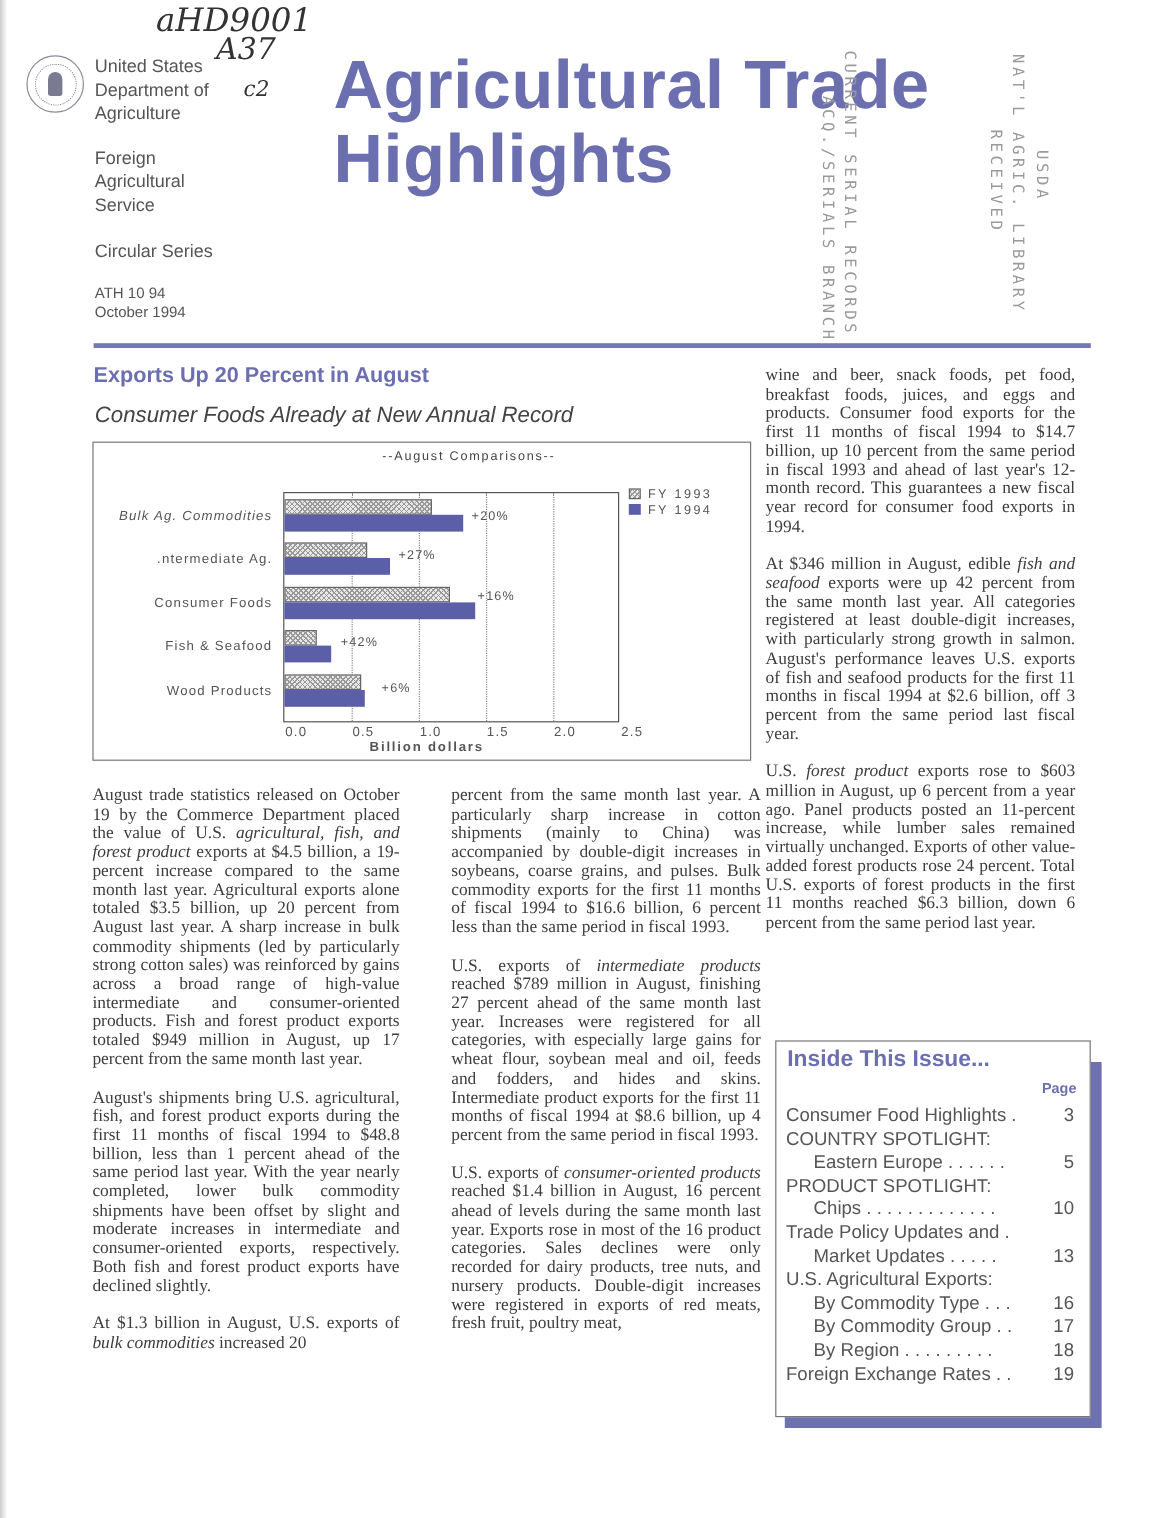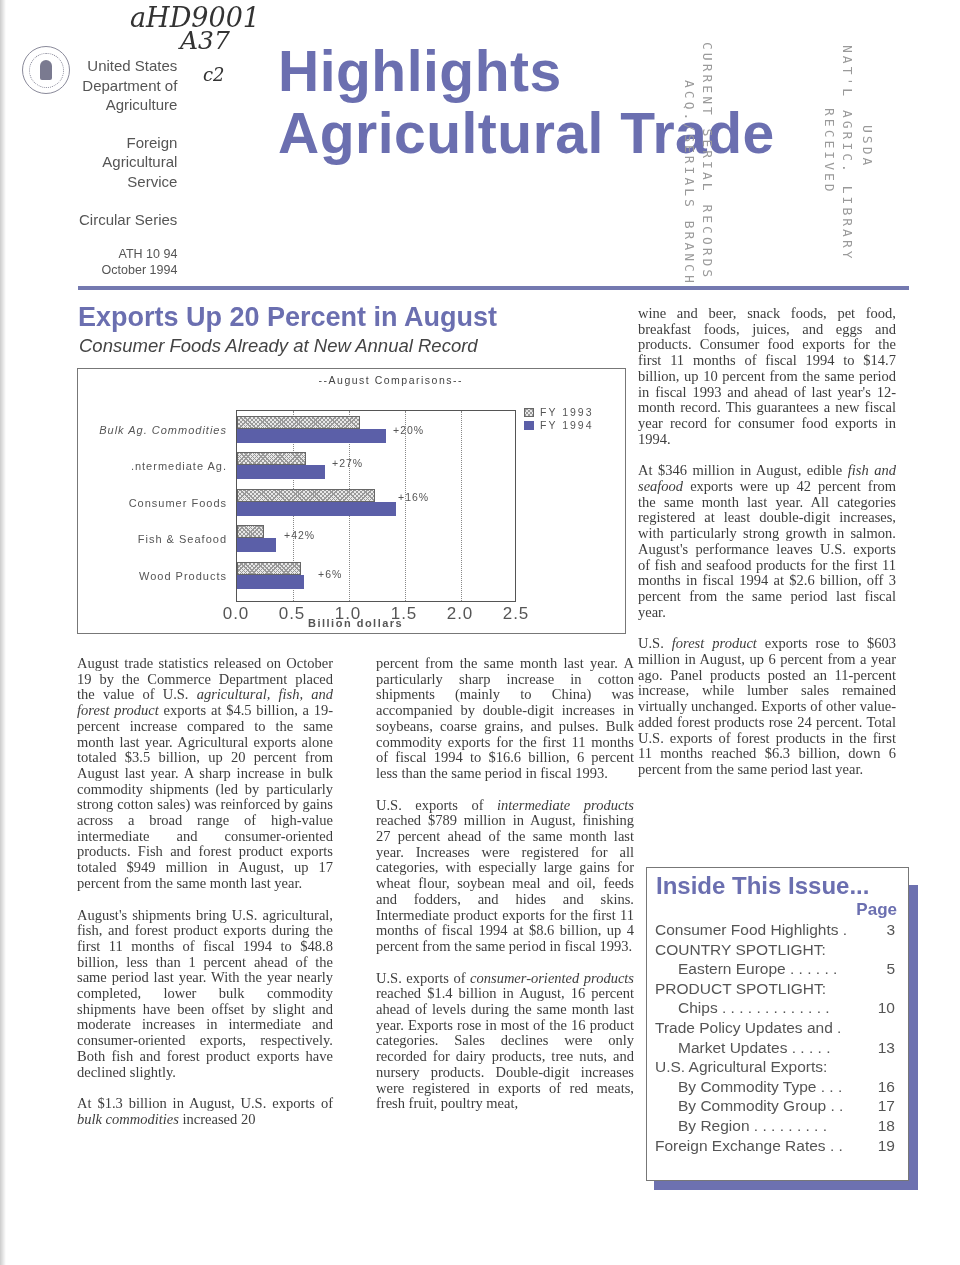--- a/index.html
+++ b/index.html
@@ -3,49 +3,49 @@
 <meta charset="utf-8">
 <style>
   html, body { margin:0; padding:0; background:#ffffff; }
   body { width:960px; height:1265px; position:relative; overflow:hidden; font-family:"Liberation Serif", serif; color:#3a3a3a; }
   .abs { position:absolute; }
   .sans { font-family:"Liberation Sans", sans-serif; }
   .handwriting { font-family:"DejaVu Serif", serif; font-style:italic; color:#333; font-weight:normal; }
   .seal { left:22px; top:46px; width:48px; height:48px; border-radius:50%; border:1.5px solid #8a8a9a; box-sizing:border-box; }
   .seal::before { content:""; position:absolute; left:6px; top:6px; width:33px; height:33px; border-radius:50%; border:1px dotted #8a8a9a; }
   .seal::after { content:""; position:absolute; left:17px; top:13px; width:12px; height:20px; background:#7a7a90; border-radius:6px 6px 2px 2px; }
-  .agency { left:79px; top:56px; font-size:15px; line-height:19.5px; color:#555;text-align:right; }
+  .agency { left:79px; top:46px; font-size:15px; line-height:19.5px; color:#555; }
   .masthead { left:278px; top:40px; font-size:57px; line-height:62px; font-weight:bold; color:#6b6fb0; letter-spacing:0.5px; }
   .stamp { writing-mode:vertical-rl; font-family:"DejaVu Sans Mono", monospace; color:#9a9a9a; font-size:14px; letter-spacing:3px; }
   .rule { left:78px; top:286px; width:831px; height:4px; background:#7479b0; }
-  .headline { left:78px; top:302px; font-size:27px; font-weight:bold; color:#6b6fb0; }
+  .headline { left:78px; top:302px; font-size:18px; font-weight:bold; color:#6b6fb0; }
   .subhead { left:79px; top:335px; font-size:18.5px; font-style:italic; color:#444; }
   .chartbox { left:77px; top:368px; width:549px; height:266px; border:1px solid #777; box-sizing:border-box; }
   .chart-title { left:185px; top:5px; width:200px; text-align:right; font-size:10.5px; letter-spacing:1.5px; color:#444; }
   .plot { left:158px; top:41px; width:280px; height:192px; border:1px solid #555; box-sizing:border-box; }
   .grid { position:absolute; top:0; bottom:0; border-left:1px dotted #888; }
   .cat-label { position:absolute; right:398px; font-size:11px; letter-spacing:1px; color:#555; white-space:nowrap; }
   .bar93 { position:absolute; left:0; height:13px; border:1px solid #666; box-sizing:border-box;
     background-color:#e8e8e8;
     background-image:repeating-linear-gradient(45deg,#999 0 1px,transparent 1px 3px),repeating-linear-gradient(-45deg,#999 0 1px,transparent 1px 3px); }
   .bar94 { position:absolute; left:0; height:14px; background:#5b5fa8; box-sizing:border-box; }
   .pct { position:absolute; font-size:10.5px; letter-spacing:1px; color:#555; }
-  .tick { position:absolute; top:235px; width:40px; text-align:center; font-size:17px; letter-spacing:1px; color:#555; }
+  .tick { position:absolute; top:235px; width:40px; text-align:right; font-size:11px; letter-spacing:1px; color:#555; }
   .xlabel { left:230px; top:248px; font-size:11px; letter-spacing:1.5px; font-weight:bold; color:#555; }
   .legend { left:446px; top:37px; font-size:10.5px; letter-spacing:2px; color:#555; line-height:13px; }
   .swatch { display:inline-block; width:10px; height:9px; margin-right:6px; vertical-align:-1px; box-sizing:border-box; }
   .sw93 { border:1px solid #666; background-color:#e8e8e8; background-image:repeating-linear-gradient(45deg,#999 0 1px,transparent 1px 3px),repeating-linear-gradient(-45deg,#999 0 1px,transparent 1px 3px); }
   .sw94 { background:#5b5fa8; }
   .col { position:absolute; font-size:14.5px; line-height:15.7px; text-align:justify; color:#3d3d3d; }
   .col p { margin:0 0 16px 0; }
   .col em { font-style:italic; }
   .toc-shadow { left:654px; top:885px; width:264px; height:305px; background:#6d71b0; }
   .toc { left:646px; top:867px; width:263px; height:314px; background:#fff; border:1px solid #777; box-sizing:border-box; }
-  .toc-title { left:9px; top:4px; font-size:24px; font-weight:bold; color:#6b6fb0; }
-  .toc-page { right:11px; top:32px; font-size:17px; font-weight:bold; color:#6b6fb0; }
+  .toc-title { left:9px; top:4px; font-size:19px; font-weight:bold; color:#6b6fb0; }
+  .toc-page { right:11px; top:32px; font-size:12px; font-weight:bold; color:#6b6fb0; }
   .toc-list { left:8px; top:52px; width:240px; font-size:15.5px; line-height:19.6px; color:#555; }
   .toc-row { display:flex; justify-content:space-between; white-space:nowrap; }
   .toc-row .lbl { overflow:hidden; }
   .toc-row.indent .lbl { padding-left:23px; }
   .lm { left:0; top:0; width:6px; height:1265px; background:linear-gradient(90deg,#ccc,#fff); }
 </style>
 </head>
 <body>
 
 <div class="abs lm"></div>
@@ -64,22 +64,22 @@
   <div>Agricultural</div>
   <div>Service</div>
   <div style="height:19px"></div>
   <div>Circular Series</div>
   <div style="height:16px"></div>
   <div style="font-size:12.5px;line-height:16px;">ATH 10 94</div>
   <div style="font-size:12.5px;line-height:16px;">October 1994</div>
 </div>
 
 <div class="abs masthead sans">
+  <div>Agricultural Trade</div>
   <div>Highlights</div>
-  <div>Agricultural Trade</div>
 </div>
 
 <div class="abs stamp" style="left:700px;top:42px;font-size:13px;">CURRENT SERIAL RECORDS</div>
 <div class="abs stamp" style="left:682px;top:80px;font-size:13px;">ACQ./SERIALS BRANCH</div>
 <div class="abs stamp" style="left:840px;top:45px;font-size:13px;">NAT'L AGRIC. LIBRARY</div>
 <div class="abs stamp" style="left:860px;top:125px;font-size:13px;">USDA</div>
 <div class="abs stamp" style="left:822px;top:108px;font-size:13px;">RECEIVED</div>
 
 <div class="abs rule"></div>
 

